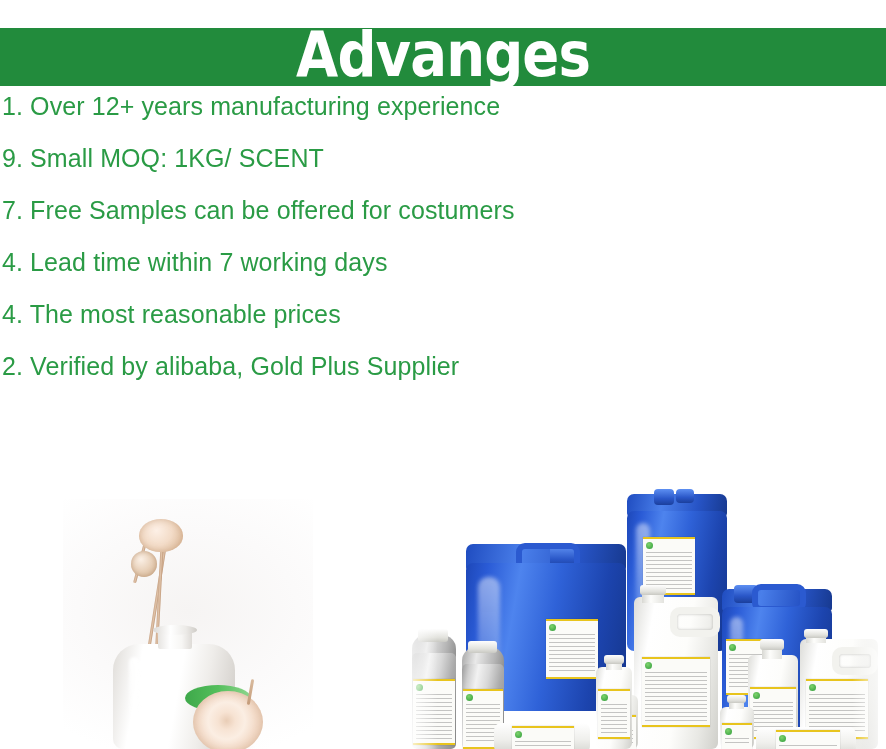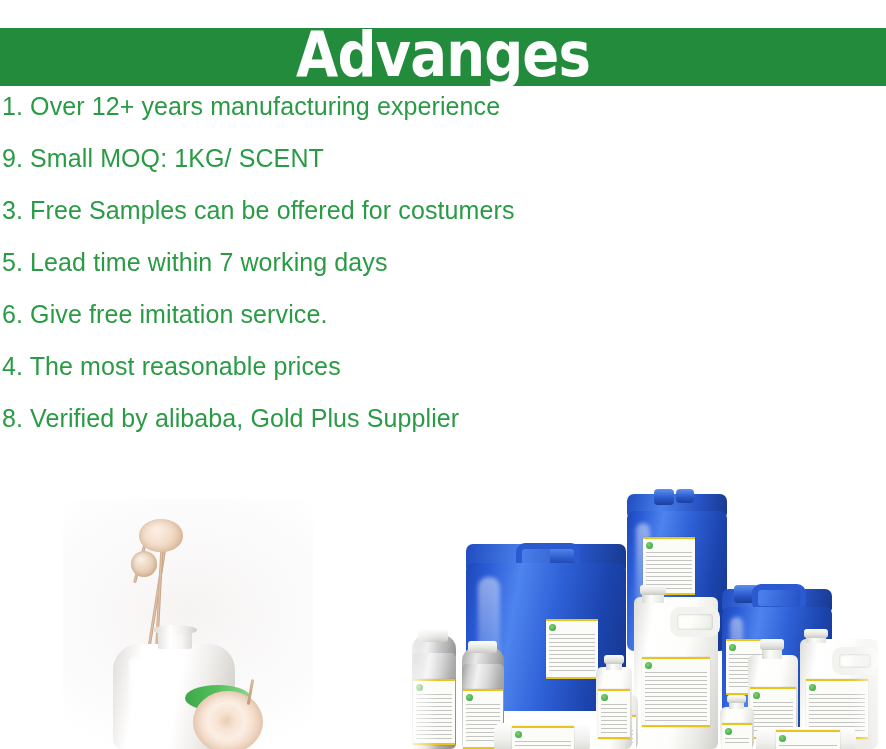--- a/index.html
+++ b/index.html
@@ -287,25 +287,24 @@
 </head>
 <body>
 
 <div id="header-banner">
   <div id="banner-title">Advanges</div>
 </div>
 
 <ul id="advantages-list">
   <li class="advantage-item">1. Over 12+ years manufacturing experience</li>
   <li class="advantage-item">9. Small MOQ: 1KG/ SCENT</li>
-  <li class="advantage-item">3. Free Samples can be offered for costumers</li>
-  <li class="advantage-item">5. Lead time within 7 working days</li>
-  <li class="advantage-item">6. Give free imitation service.</li>
+  <li class="advantage-item">7. Free Samples can be offered for costumers</li>
+  <li class="advantage-item">4. Lead time within 7 working days</li>
   <li class="advantage-item">4. The most reasonable prices</li>
-  <li class="advantage-item">8. Verified by alibaba, Gold Plus Supplier</li>
+  <li class="advantage-item">2. Verified by alibaba, Gold Plus Supplier</li>
 </ul>
 
 <div id="product-photos">
 
   <div id="photo-diffuser">
     <div id="diffuser-shadow"></div>
 
     <div class="reed-stick" id="reed-stick-3"></div>
     <div class="reed-stick" id="reed-stick-1"></div>
     <div class="reed-stick" id="reed-stick-2"></div>

